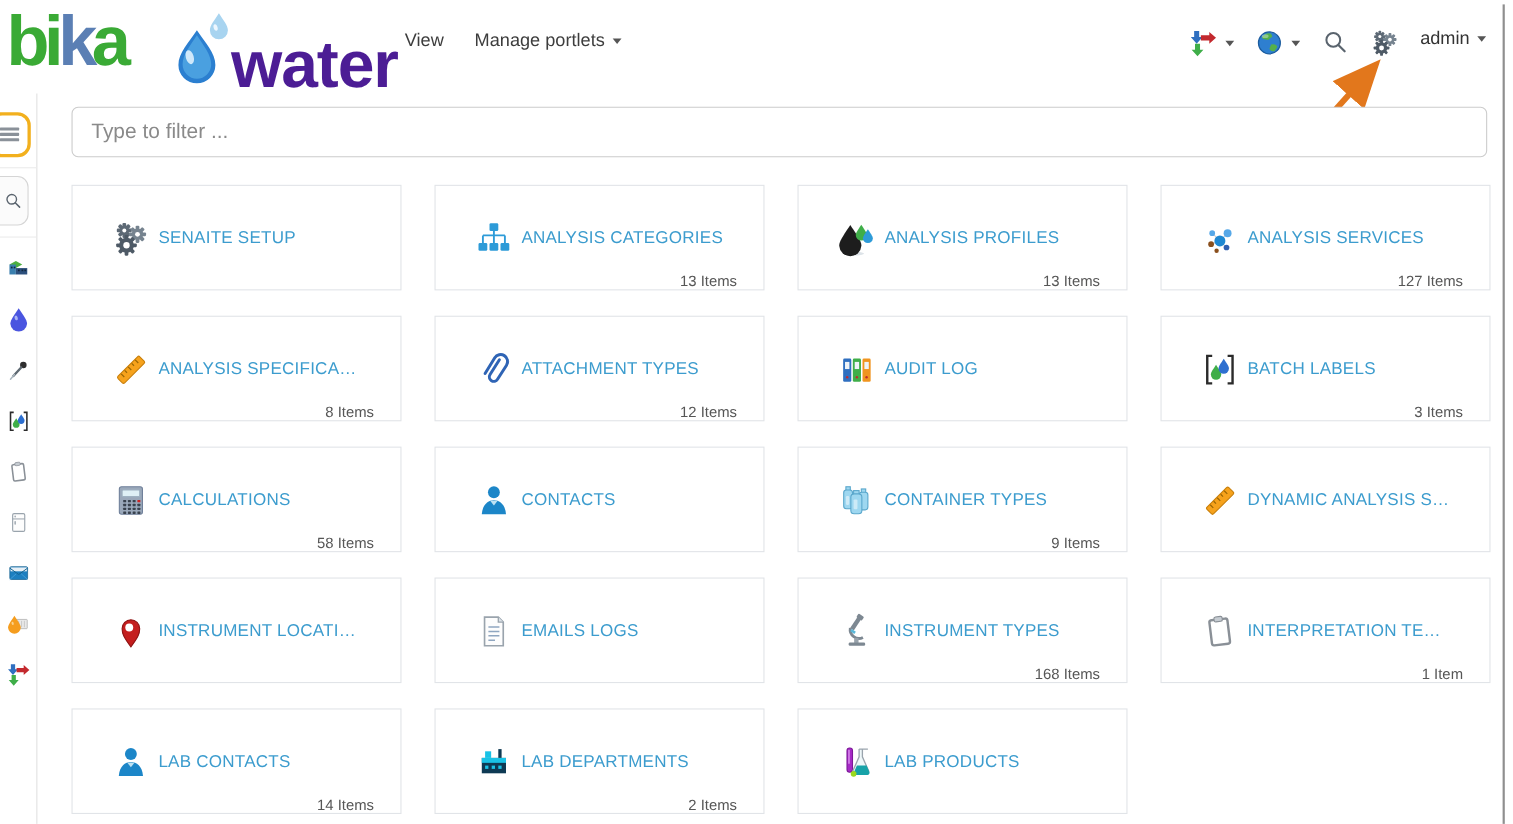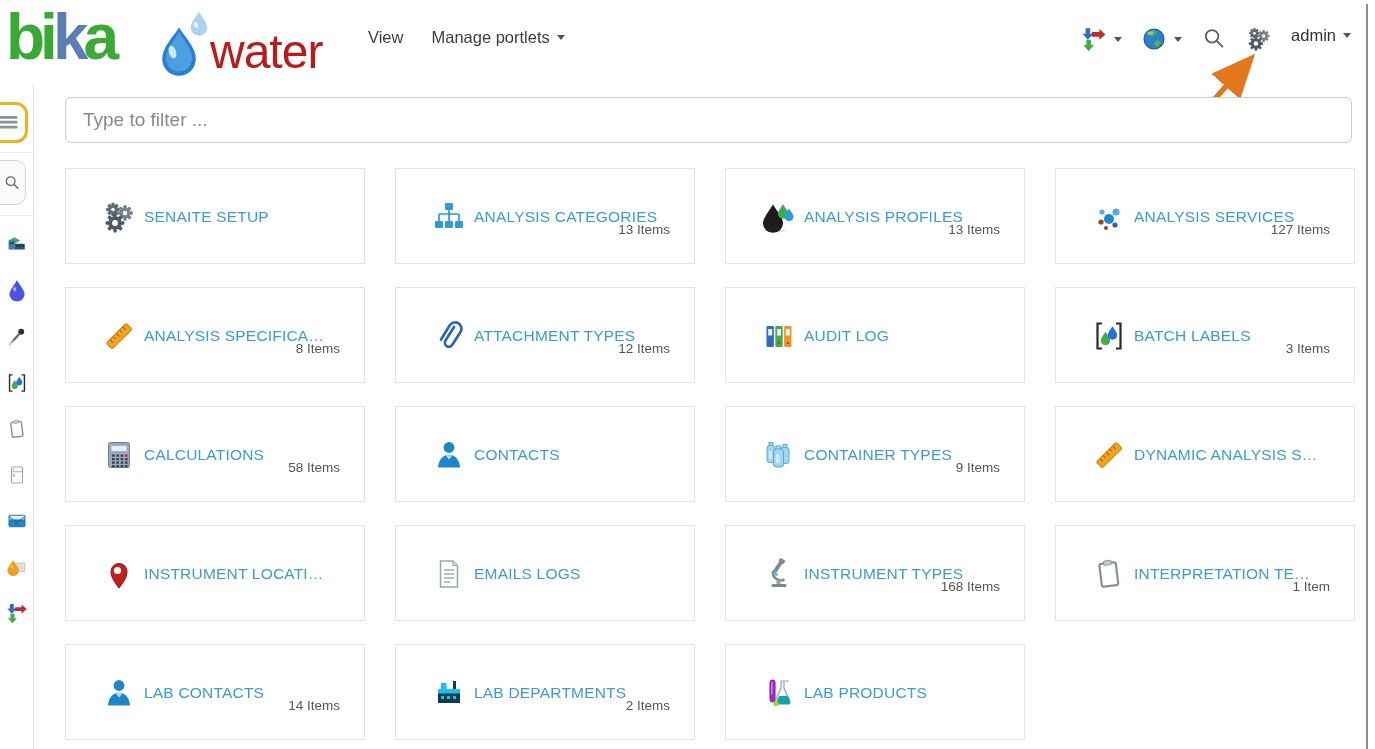--- a/index.html
+++ b/index.html
@@ -6,21 +6,21 @@
   body{
     width:1375px;height:749px;position:relative;overflow:hidden;
     background:#ffffff;font-family:"Liberation Sans",sans-serif;
   }
   
   .header{position:absolute;left:0;top:0;width:1375px;height:85px;background:#fff;}
   .logo{position:absolute;left:0;top:0;width:340px;height:85px;cursor:pointer;display:block;}
   .logo-bika{position:absolute;left:6px;top:2px;font-size:64px;font-weight:bold;letter-spacing:-5px;color:#3aaa35;line-height:1.1;}
   .logo-bika .lk{color:#5b7fb4;}
   .logo-drops{position:absolute;left:158px;top:10px;}
-  .logo-water{position:absolute;left:210px;top:24px;font-size:48px;font-weight:normal;color:#b91c1c;letter-spacing:-1px;}
+  .logo-water{position:absolute;left:210px;top:24px;font-size:60px;font-weight:bold;color:#4c1d95;letter-spacing:-1px;}
   .nav{position:absolute;left:368px;top:28px;display:flex;gap:28px;align-items:center;font-size:16.5px;color:#3d3d3d;}
   .nav-item{display:flex;align-items:center;gap:7px;cursor:pointer;}
   .caret{width:0;height:0;border-left:4.5px solid transparent;border-right:4.5px solid transparent;border-top:5px solid #555;display:inline-block;}
   .header-right{position:absolute;right:24px;top:26px;display:flex;align-items:flex-start;}
   .hr-group{display:flex;align-items:center;gap:7px;margin-left:19px;cursor:pointer;}
   .hr-icon svg{width:26px;height:26px;display:block;}
   .admin-label{font-size:16.5px;color:#333;}
   
   .annotation{position:absolute;left:1190px;top:40px;pointer-events:none;}
   
@@ -39,21 +39,21 @@
   .filter-input{position:absolute;left:65px;top:97px;width:1287px;height:46px;box-sizing:border-box;
     border:1px solid #cccccc;border-radius:6px;padding:0 17px;font-size:19px;color:#3b82f6;
     font-family:"Liberation Sans",sans-serif;outline:none;}
   .filter-input::placeholder{color:#8a8a8a;}
   .cards{position:absolute;left:65px;top:168px;display:grid;grid-template-columns:repeat(4,300px);grid-auto-rows:96px;column-gap:30px;row-gap:23px;}
   .card{position:relative;background:#fff;border:1px solid #e1e4e8;cursor:pointer;box-sizing:border-box;}
   .card-icon{position:absolute;left:36px;top:31px;width:34px;height:34px;}
   .card-icon svg{width:34px;height:34px;display:block;}
   .card-title{position:absolute;left:78px;right:10px;top:0;height:96px;display:flex;align-items:center;
     font-size:15.5px;letter-spacing:0.2px;color:#3c9cce;white-space:nowrap;overflow:hidden;}
-  .card-count{position:absolute;right:24px;bottom:26px;font-size:13.5px;color:#565656;}
+  .card-count{position:absolute;right:24px;bottom:0;font-size:13.5px;color:#565656;}
 </style>
 </head>
 <body>
 
 <div class="header">
   <a class="logo">
     <span class="logo-bika"><span>b</span><span>i</span><span class="lk">k</span><span>a</span></span>
     <span class="logo-drops">
       <svg width="52" height="66" viewBox="0 0 52 66">
         <path d="M 21 17.5 C 13.5 29 4.2 38 4.2 49 A 16.8 16.8 0 0 0 37.8 49 C 37.8 38 28.5 29 21 17.5 Z" fill="#2b7fd0"></path>

